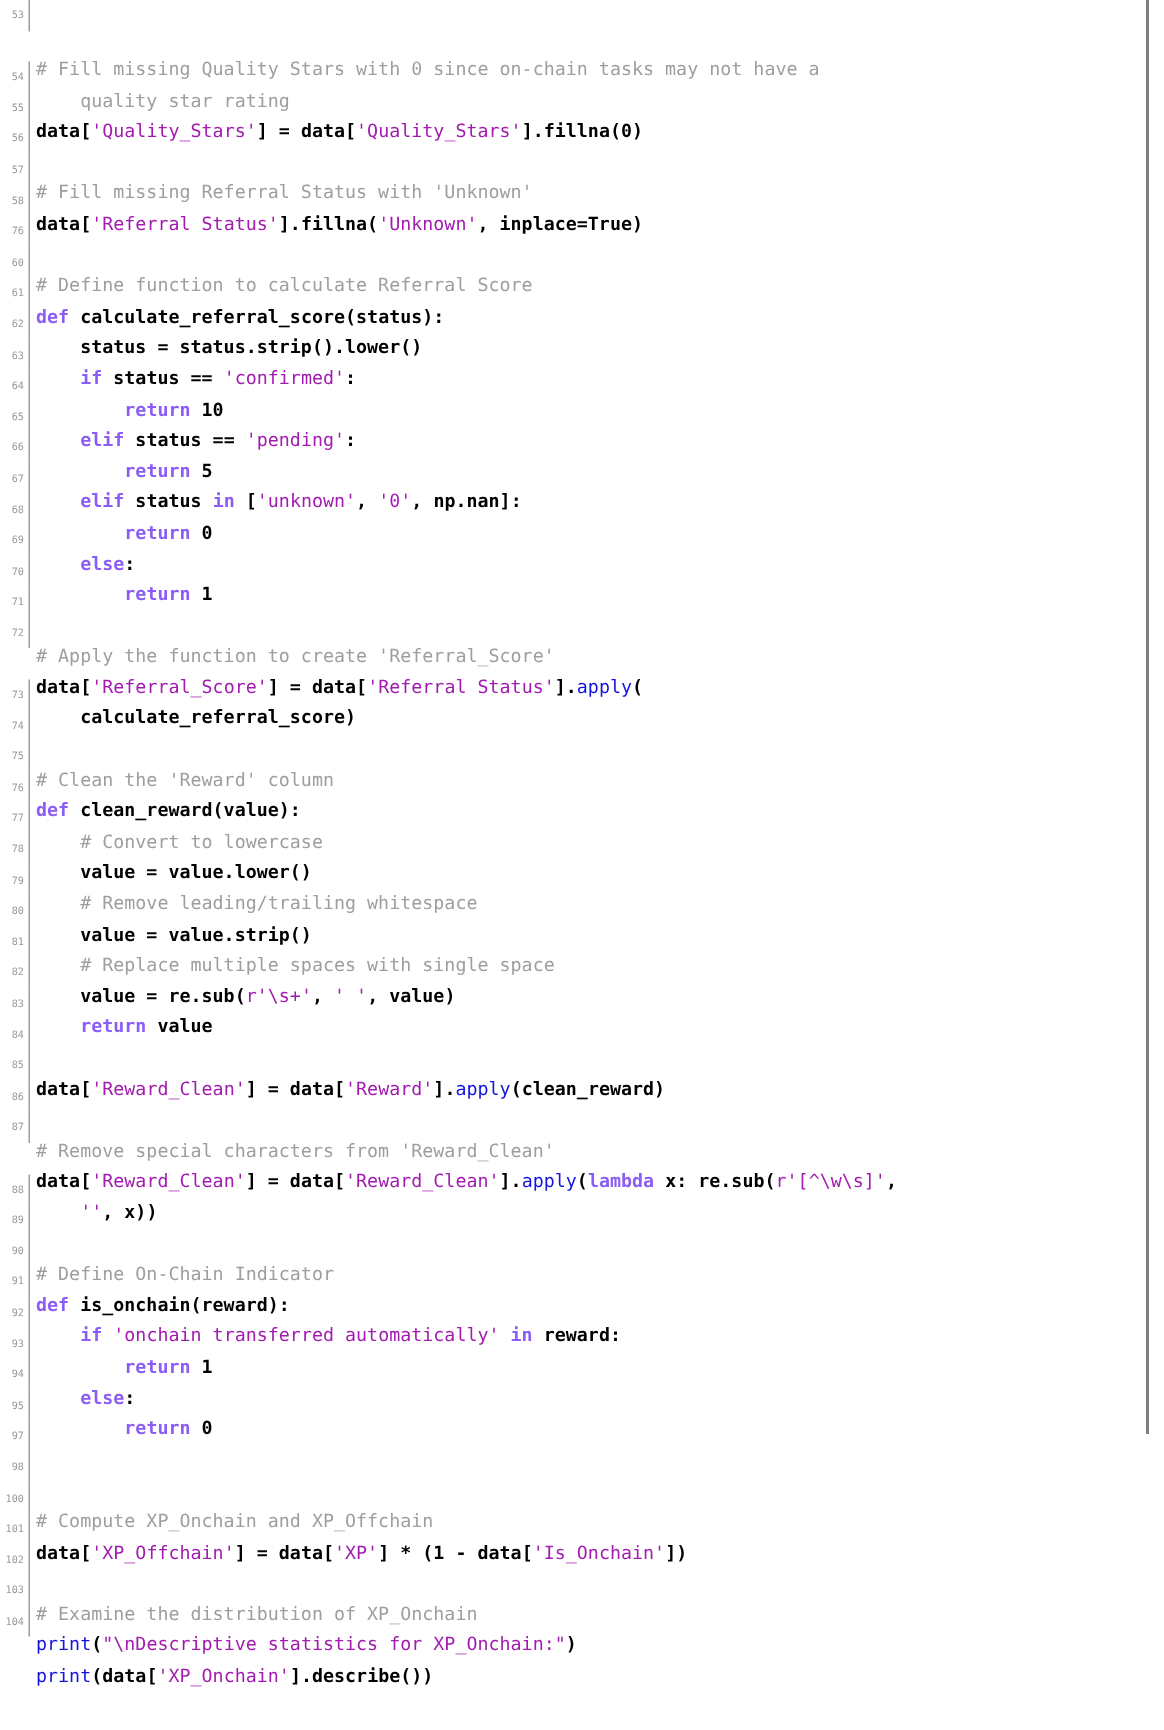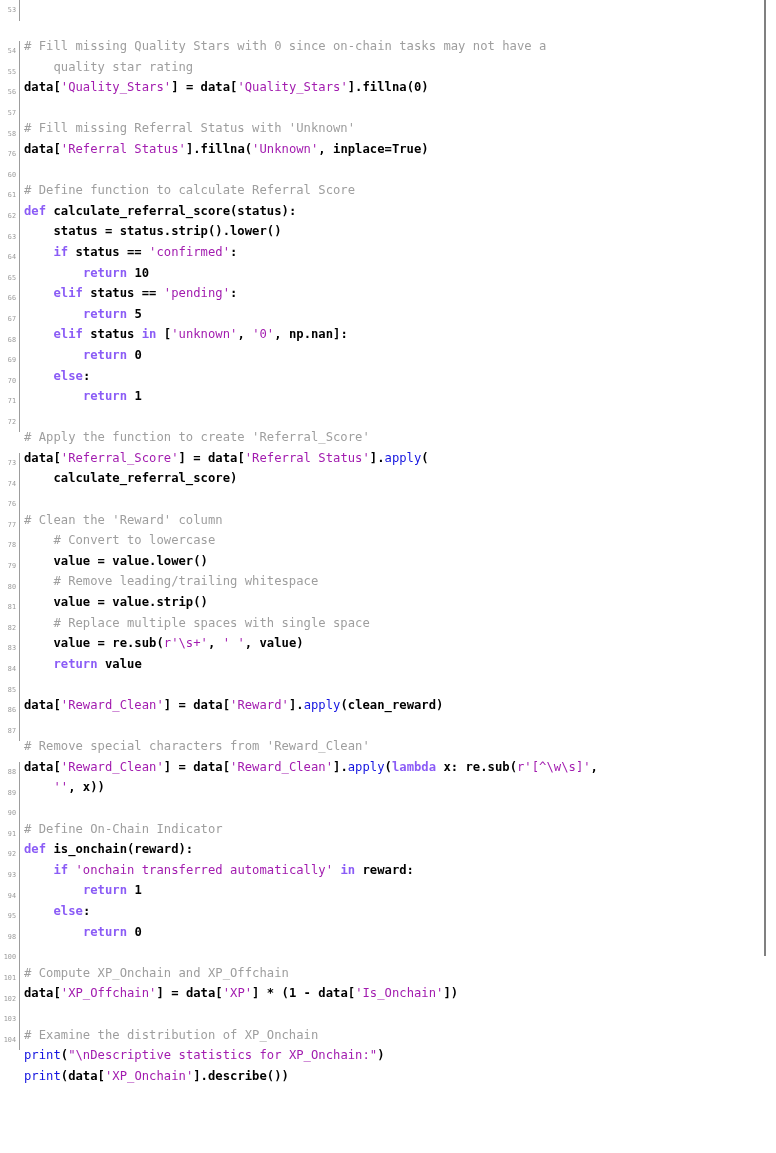--- a/index.html
+++ b/index.html
@@ -106,20 +106,21 @@
       <div class="code-line"><div class="gutter">66</div><div class="code-text"><span class="tok-plain">    </span><span class="tok-kw">elif</span><span class="tok-plain"> status </span><span class="tok-kw">in</span><span class="tok-plain"> [</span><span class="tok-string">'unknown'</span><span class="tok-plain">, </span><span class="tok-string">'0'</span><span class="tok-plain">, np.nan]:</span></div></div>
       <div class="code-line"><div class="gutter">67</div><div class="code-text"><span class="tok-plain">        </span><span class="tok-kw">return</span><span class="tok-plain"> 0</span></div></div>
       <div class="code-line"><div class="gutter">68</div><div class="code-text"><span class="tok-plain">    </span><span class="tok-kw">else</span><span class="tok-plain">:</span></div></div>
       <div class="code-line"><div class="gutter">69</div><div class="code-text"><span class="tok-plain">        </span><span class="tok-kw">return</span><span class="tok-plain"> 1</span></div></div>
       <div class="code-line"><div class="gutter">70</div><div class="code-text"></div></div>
       <div class="code-line"><div class="gutter">71</div><div class="code-text"><span class="tok-comment"># Apply the function to create 'Referral_Score'</span></div></div>
       <div class="code-line"><div class="gutter">72</div><div class="code-text"><span class="tok-plain">data[</span><span class="tok-string">'Referral_Score'</span><span class="tok-plain">] = data[</span><span class="tok-string">'Referral Status'</span><span class="tok-plain">].</span><span class="tok-fn">apply</span><span class="tok-plain">(</span></div></div>
       <div class="code-line"><div class="gutter no-rule"></div><div class="code-text"><span class="tok-plain">    calculate_referral_score)</span></div></div>
       <div class="code-line"><div class="gutter">73</div><div class="code-text"></div></div>
       <div class="code-line"><div class="gutter">74</div><div class="code-text"><span class="tok-comment"># Clean the 'Reward' column</span></div></div>
+      <div class="code-line"><div class="gutter">75</div><div class="code-text"><span class="tok-kw">def</span><span class="tok-plain"> clean_reward(value):</span></div></div>
       <div class="code-line"><div class="gutter">76</div><div class="code-text"><span class="tok-comment">    # Convert to lowercase</span></div></div>
       <div class="code-line"><div class="gutter">77</div><div class="code-text"><span class="tok-plain">    value = value.lower()</span></div></div>
       <div class="code-line"><div class="gutter">78</div><div class="code-text"><span class="tok-comment">    # Remove leading/trailing whitespace</span></div></div>
       <div class="code-line"><div class="gutter">79</div><div class="code-text"><span class="tok-plain">    value = value.strip()</span></div></div>
       <div class="code-line"><div class="gutter">80</div><div class="code-text"><span class="tok-comment">    # Replace multiple spaces with single space</span></div></div>
       <div class="code-line"><div class="gutter">81</div><div class="code-text"><span class="tok-plain">    value = re.sub(</span><span class="tok-string">r'\s+'</span><span class="tok-plain">, </span><span class="tok-string">' '</span><span class="tok-plain">, value)</span></div></div>
       <div class="code-line"><div class="gutter">82</div><div class="code-text"><span class="tok-plain">    </span><span class="tok-kw">return</span><span class="tok-plain"> value</span></div></div>
       <div class="code-line"><div class="gutter">83</div><div class="code-text"></div></div>
       <div class="code-line"><div class="gutter">84</div><div class="code-text"><span class="tok-plain">data[</span><span class="tok-string">'Reward_Clean'</span><span class="tok-plain">] = data[</span><span class="tok-string">'Reward'</span><span class="tok-plain">].</span><span class="tok-fn">apply</span><span class="tok-plain">(clean_reward)</span></div></div>
       <div class="code-line"><div class="gutter">85</div><div class="code-text"></div></div>
@@ -127,20 +128,21 @@
       <div class="code-line"><div class="gutter">87</div><div class="code-text"><span class="tok-plain">data[</span><span class="tok-string">'Reward_Clean'</span><span class="tok-plain">] = data[</span><span class="tok-string">'Reward_Clean'</span><span class="tok-plain">].</span><span class="tok-fn">apply</span><span class="tok-plain">(</span><span class="tok-kw">lambda</span><span class="tok-plain"> x: re.sub(</span><span class="tok-string">r'[^\w\s]'</span><span class="tok-plain">,</span></div></div>
       <div class="code-line"><div class="gutter no-rule"></div><div class="code-text"><span class="tok-plain">    </span><span class="tok-string">''</span><span class="tok-plain">, x))</span></div></div>
       <div class="code-line"><div class="gutter">88</div><div class="code-text"></div></div>
       <div class="code-line"><div class="gutter">89</div><div class="code-text"><span class="tok-comment"># Define On-Chain Indicator</span></div></div>
       <div class="code-line"><div class="gutter">90</div><div class="code-text"><span class="tok-kw">def</span><span class="tok-plain"> is_onchain(reward):</span></div></div>
       <div class="code-line"><div class="gutter">91</div><div class="code-text"><span class="tok-plain">    </span><span class="tok-kw">if</span><span class="tok-plain"> </span><span class="tok-string">'onchain transferred automatically'</span><span class="tok-plain"> </span><span class="tok-kw">in</span><span class="tok-plain"> reward:</span></div></div>
       <div class="code-line"><div class="gutter">92</div><div class="code-text"><span class="tok-plain">        </span><span class="tok-kw">return</span><span class="tok-plain"> 1</span></div></div>
       <div class="code-line"><div class="gutter">93</div><div class="code-text"><span class="tok-plain">    </span><span class="tok-kw">else</span><span class="tok-plain">:</span></div></div>
       <div class="code-line"><div class="gutter">94</div><div class="code-text"><span class="tok-plain">        </span><span class="tok-kw">return</span><span class="tok-plain"> 0</span></div></div>
       <div class="code-line"><div class="gutter">95</div><div class="code-text"></div></div>
+      <div class="code-line"><div class="gutter">97</div><div class="code-text"></div></div>
       <div class="code-line"><div class="gutter">98</div><div class="code-text"><span class="tok-comment"># Compute XP_Onchain and XP_Offchain</span></div></div>
       <div class="code-line"><div class="gutter">100</div><div class="code-text"><span class="tok-plain">data[</span><span class="tok-string">'XP_Offchain'</span><span class="tok-plain">] = data[</span><span class="tok-string">'XP'</span><span class="tok-plain">] * (1 - data[</span><span class="tok-string">'Is_Onchain'</span><span class="tok-plain">])</span></div></div>
       <div class="code-line"><div class="gutter">101</div><div class="code-text"></div></div>
       <div class="code-line"><div class="gutter">102</div><div class="code-text"><span class="tok-comment"># Examine the distribution of XP_Onchain</span></div></div>
       <div class="code-line"><div class="gutter">103</div><div class="code-text"><span class="tok-fn">print</span><span class="tok-plain">(</span><span class="tok-string">"\nDescriptive statistics for XP_Onchain:"</span><span class="tok-plain">)</span></div></div>
       <div class="code-line"><div class="gutter">104</div><div class="code-text"><span class="tok-fn">print</span><span class="tok-plain">(data[</span><span class="tok-string">'XP_Onchain'</span><span class="tok-plain">].describe())</span></div></div>
     </div>
 </div>
 
 </body></html>

